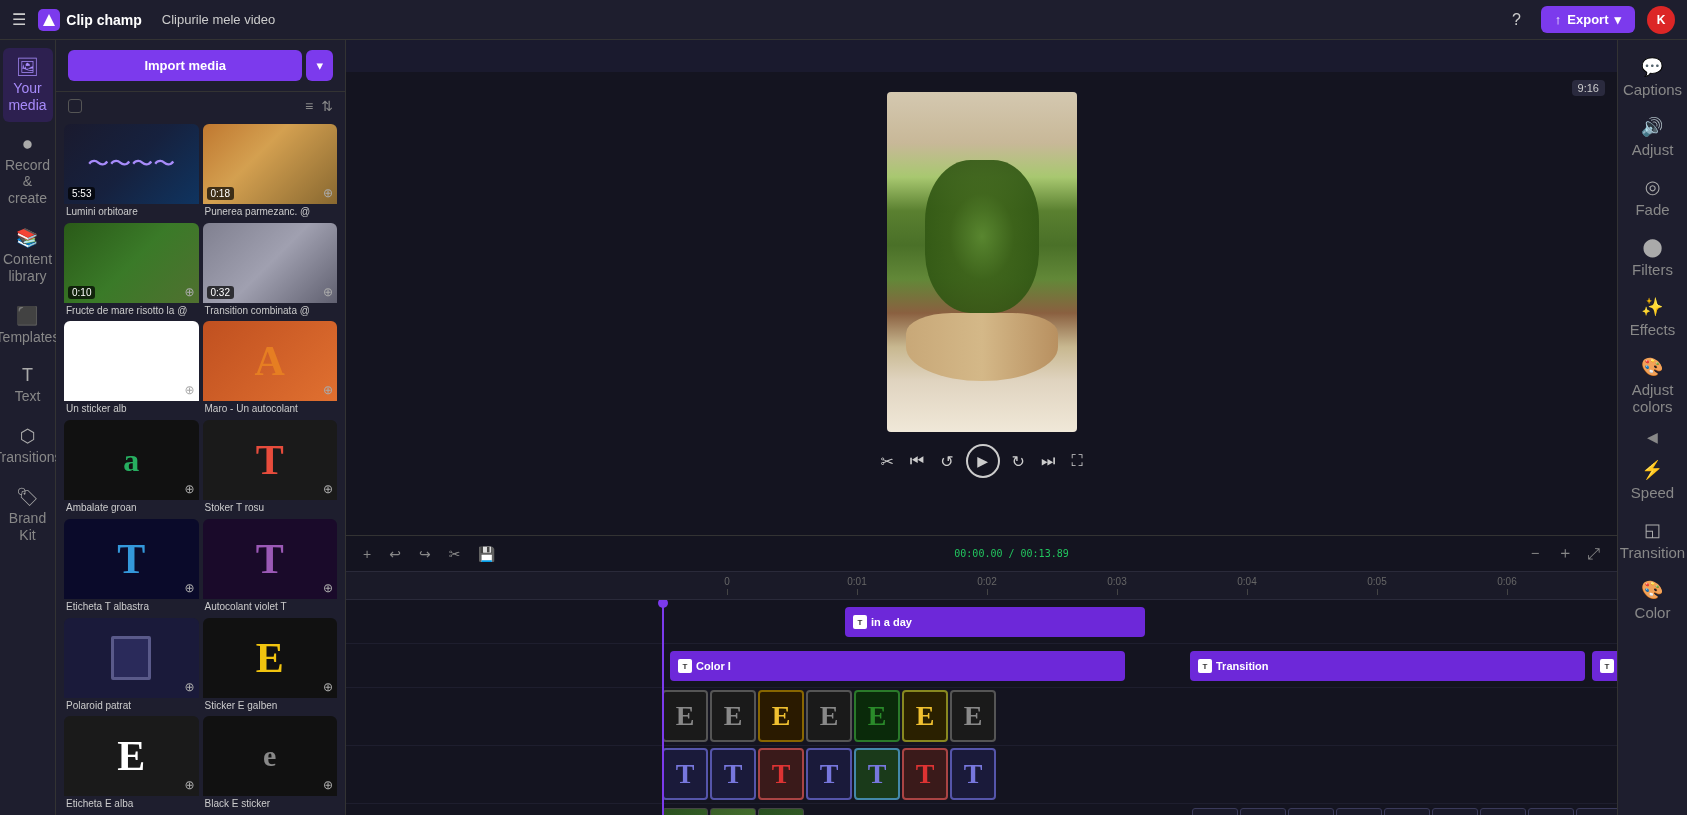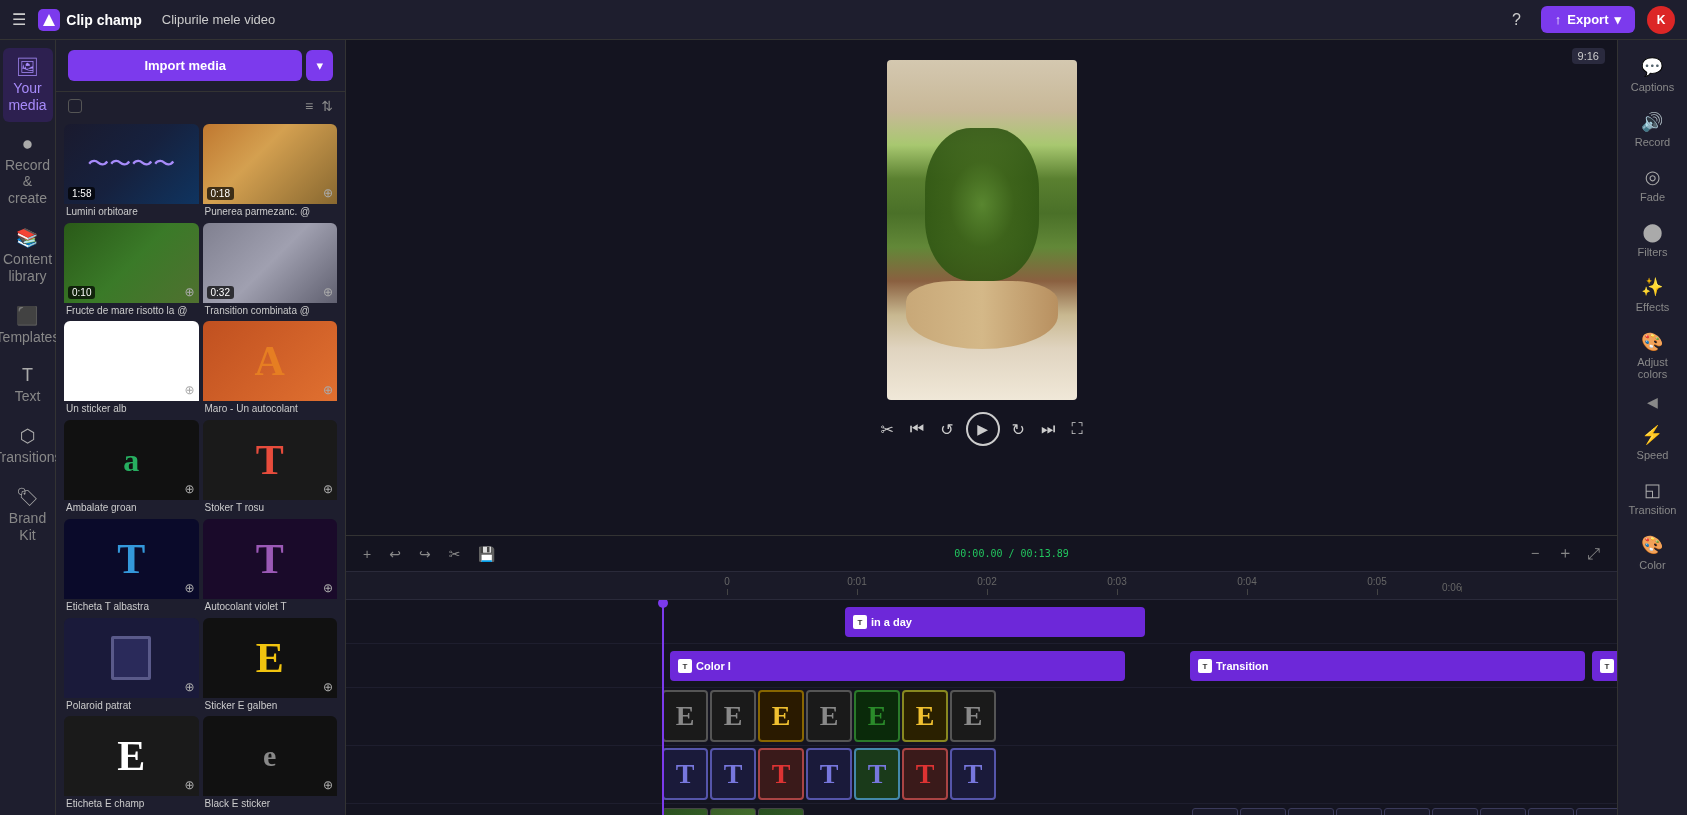--- a/index.html
+++ b/index.html
@@ -343,21 +343,21 @@
       flex-direction: column;
       align-items: center;
       gap: 3px;
       padding: 8px 4px;
       border-radius: 6px;
       cursor: pointer;
       width: 64px;
       text-align: center;
     }
     .right-panel-icon { font-size: 18px; color: #aaa; }
-    .right-panel-label { font-size: 11px; color: #888; }
+    .right-panel-label { font-size: 15px; color: #888; }
     .right-panel-arrow-item {
       display: flex;
       align-items: center;
       justify-content: center;
       padding: 4px;
       cursor: pointer;
       color: #888;
       font-size: 14px;
     }
 
@@ -650,21 +650,21 @@
       <div class="media-checkbox"></div>
       <span class="media-toolbar-spacer"></span>
       <span class="media-sort-icon">≡</span>
       <span class="media-sort-icon">⇅</span>
     </div>
     <div class="media-grid">
 
       <div class="media-item">
         <div class="media-thumb media-thumb-video">
           <div style="color:#a78bfa;font-size:22px;">〜〜〜〜</div>
-          <span class="media-duration">1:58</span>
+          <span class="media-duration">5:53</span>
         </div>
         <div class="media-label">Lumini orbitoare</div>
       </div>
 
       <div class="media-item">
         <div class="media-thumb" style="background:linear-gradient(135deg,#c07830 0%,#d4a050 40%,#886830 100%);">
           <span class="media-duration">0:18</span>
           <span class="media-info-icon">⊕</span>
         </div>
         <div class="media-label">Punerea parmezanc. @</div>
@@ -748,35 +748,35 @@
           <span class="media-info-icon">⊕</span>
         </div>
         <div class="media-label">Sticker E galben</div>
       </div>
 
       <div class="media-item">
         <div class="media-thumb" style="background:#1a1a1a;display:flex;align-items:center;justify-content:center;">
           <span class="sticker-letter sticker-letter-ewhite">E</span>
           <span class="media-info-icon">⊕</span>
         </div>
-        <div class="media-label">Eticheta E champ</div>
+        <div class="media-label">Eticheta E alba</div>
       </div>
 
       <div class="media-item">
         <div class="media-thumb" style="background:#111;display:flex;align-items:center;justify-content:center;">
           <span class="sticker-letter sticker-letter-eblack">e</span>
           <span class="media-info-icon">⊕</span>
         </div>
         <div class="media-label">Black E sticker</div>
       </div>
 
     </div>
   </div>
 
-  <div style="flex:1;display:flex;flex-direction:column;min-width:0;">
+  <div style="flex:1;display:flex;flex-direction:column;min-width:0;margin-top:32px;">
 
     <div class="preview-area">
       <div class="aspect-ratio-badge">9:16</div>
 
       <div class="video-preview">
         <div class="food-visual">
           <div class="food-bg"></div>
 
           <div style="position:absolute;top:20%;left:20%;width:60%;height:45%;background:radial-gradient(ellipse,#5a8830 0%,#3a6018 40%,#2a5010 100%);border-radius:40%;opacity:0.9;"></div>
           <div style="position:absolute;bottom:15%;left:10%;width:80%;height:20%;background:linear-gradient(90deg,#c8a878,#d4b888,#b89060);border-radius:30% 30% 50% 50%;"></div>
@@ -834,21 +834,21 @@
               <div class="ruler-line"></div>
             </div>
             <div style="width:130px;display:flex;flex-direction:column;align-items:center;">
               <span class="ruler-label">0:04</span>
               <div class="ruler-line"></div>
             </div>
             <div style="width:130px;display:flex;flex-direction:column;align-items:center;">
               <span class="ruler-label">0:05</span>
               <div class="ruler-line"></div>
             </div>
-            <div style="width:130px;display:flex;flex-direction:row;align-items:center;">
+            <div style="width:130px;display:flex;flex-direction:column;align-items:center;">
               <span class="ruler-label">0:06</span>
               <div class="ruler-line"></div>
             </div>
             <div style="width:130px;display:flex;flex-direction:column;align-items:center;">
               
               
             </div>
 
           </div>
         </div>
@@ -980,21 +980,21 @@
     </div>
   </div>
 
   <div class="right-panel">
     <div class="right-panel-item">
       <span class="right-panel-icon">💬</span>
       <span class="right-panel-label">Captions</span>
     </div>
     <div class="right-panel-item">
       <span class="right-panel-icon">🔊</span>
-      <span class="right-panel-label">Record</span>
+      <span class="right-panel-label">Adjust</span>
     </div>
     <div class="right-panel-item">
       <span class="right-panel-icon">◎</span>
       <span class="right-panel-label">Fade</span>
     </div>
     <div class="right-panel-item">
       <span class="right-panel-icon">⬤</span>
       <span class="right-panel-label">Filters</span>
     </div>
     <div class="right-panel-item">

